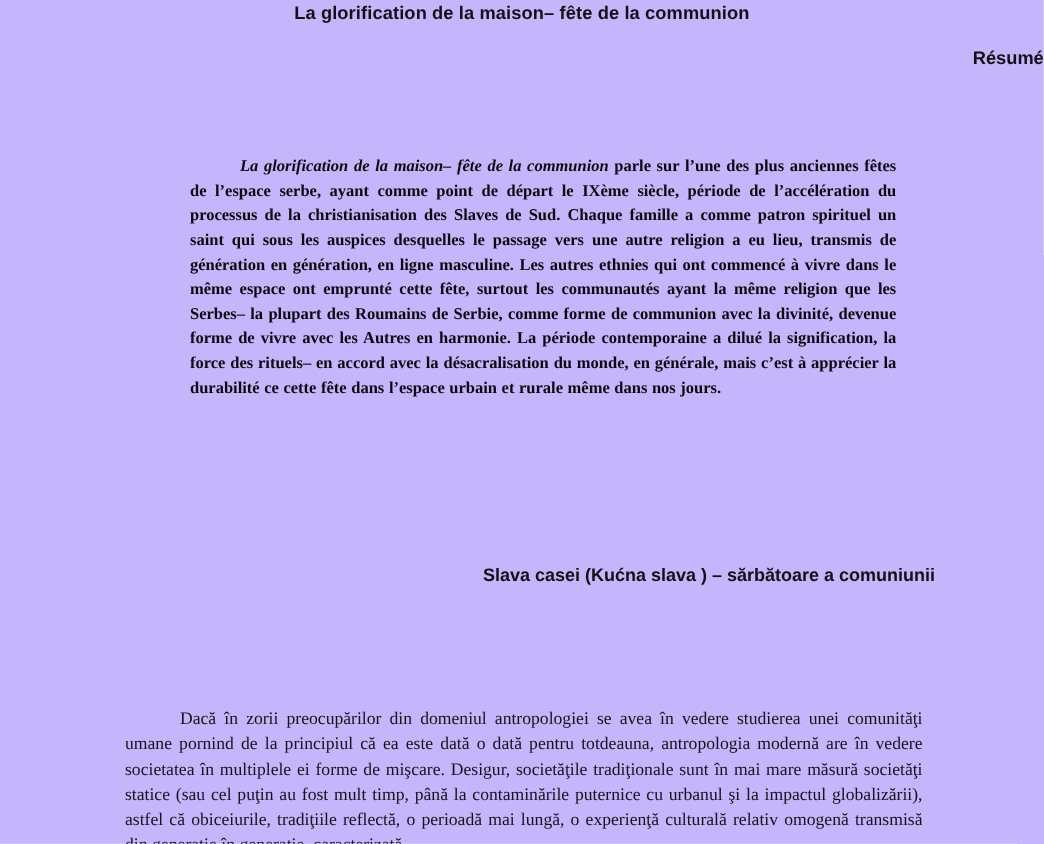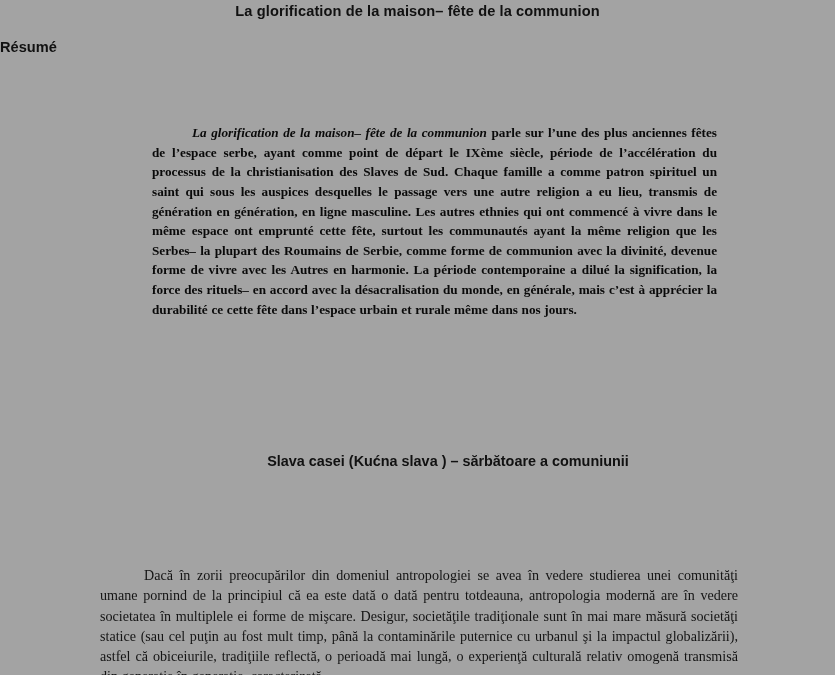--- a/index.html
+++ b/index.html
@@ -16,21 +16,21 @@
     font-family: "Liberation Serif", "DejaVu Serif", serif;
     color: #000000;
     -webkit-font-smoothing: none;
   }
 
   .page {
     position: absolute;
     inset: 0;
     width: 835px;
     height: 675px;
-    background: #a3a3a3;
+    background: #c4b5fd;
     overflow: hidden;
   }
 
   
   .doc-title {
     position: absolute;
     left: 0;
     top: 2px;
     width: 835px;
     text-align: center;
@@ -40,21 +40,21 @@
     line-height: 19px;
     letter-spacing: 0.1px;
     color: #111111;
   }
 
   .doc-subtitle {
     position: absolute;
     left: 0;
     top: 38px;
     width: 835px;
-    text-align: left;
+    text-align: right;
     font-family: "Liberation Sans", "DejaVu Sans", sans-serif;
     font-weight: bold;
     font-size: 14.6px;
     line-height: 19px;
     color: #111111;
   }
 
   
   .abstract {
     position: absolute;
@@ -76,21 +76,21 @@
     font-style: italic;
     font-weight: bold;
   }
 
   
   .section-heading {
     position: absolute;
     left: 148px;
     top: 451px;
     width: 600px;
-    text-align: center;
+    text-align: right;
     font-family: "Liberation Sans", "DejaVu Sans", sans-serif;
     font-weight: bold;
     font-size: 14.4px;
     line-height: 20px;
     color: #111111;
   }
 
   
   .body-text {
     position: absolute;

